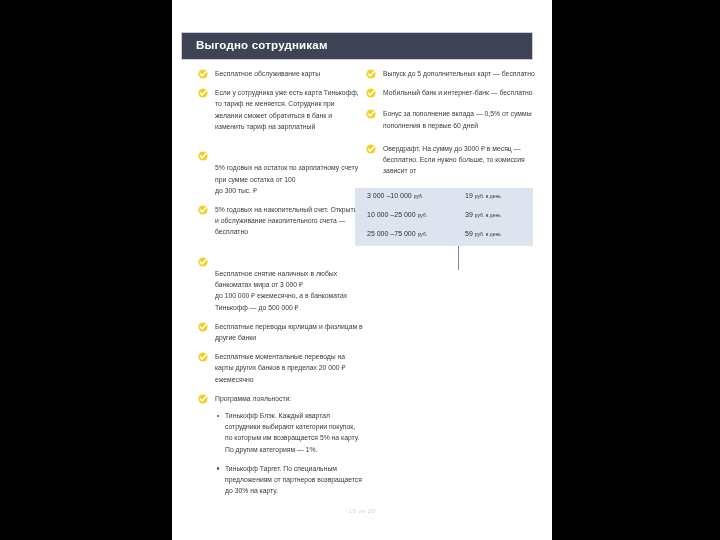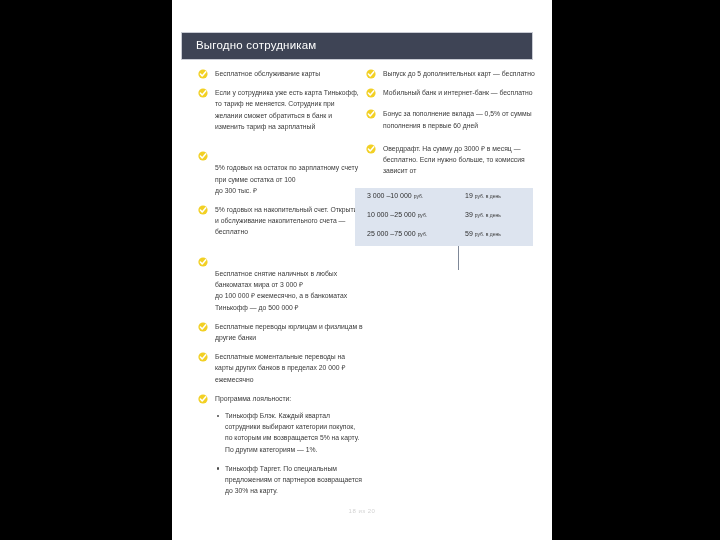--- a/index.html
+++ b/index.html
@@ -11,21 +11,21 @@
   .slide{
     position:absolute;left:172px;top:0;width:380px;height:540px;
     background:#ffffff;
   }
   .header-bar{
     position:absolute;left:9px;top:32px;width:352px;height:28px;
     background:#3e4455;border:1px solid #c9ccd4;box-sizing:border-box;
   }
   .header-title{
     position:absolute;left:14px;top:6px;
-    color:#ffffff;font-size:11.5px;font-weight:normal;letter-spacing:.2px;
+    color:#ffffff;font-size:11.5px;font-weight:bold;letter-spacing:.2px;
     white-space:nowrap;
   }
   .cols{
     position:absolute;left:0;top:68px;width:380px;
   }
   .col{position:absolute;top:0;}
   .col-left{left:26px;width:165px;}
   .col-right{left:194px;width:172px;}
 
   .bullet{

